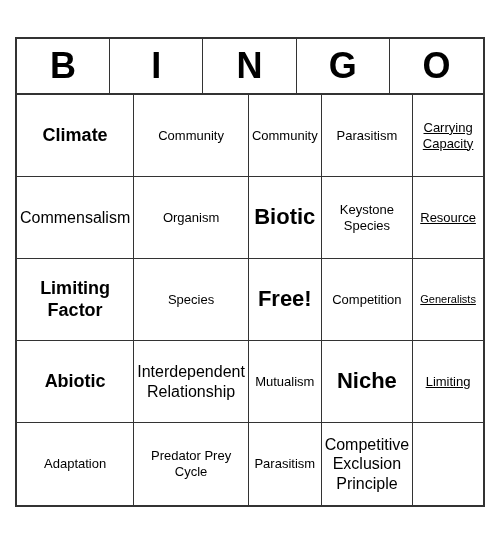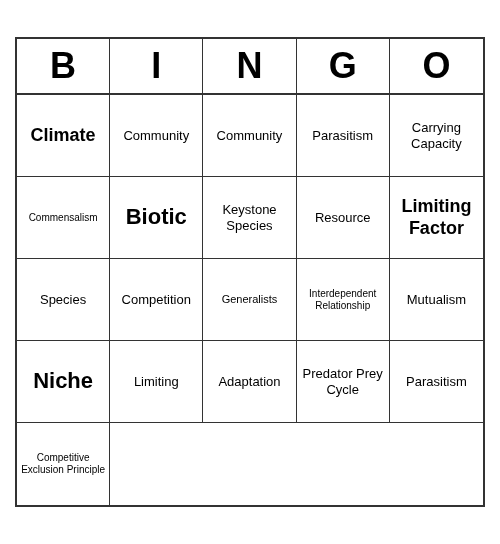--- a/index.html
+++ b/index.html
@@ -43,40 +43,41 @@
       display: flex;
       align-items: center;
       justify-content: center;
       text-align: center;
       padding: 4px 3px;
       min-height: 82px;
       line-height: 1.2;
     }
     .bingo-cell:nth-child(5n) {
       border-right: none;
+      text-decoration: underline;
     }
     .bingo-cell:nth-child(n+21) {
       border-bottom: none;
     }
     .cell-text {
       font-size: 13px;
     }
     .cell-text.large {
       font-size: 22px;
       font-weight: bold;
     }
     .cell-text.medium {
       font-size: 18px;
       font-weight: bold;
     }
     .cell-text.small {
       font-size: 11px;
     }
     .cell-text.xsmall {
-      font-size: 10px;
+      font-size: 16px;
     }
   </style>
 </head>
 <body>
 
 <div class="bingo-card">
   <div class="bingo-header">
     <div class="bingo-header-cell">B</div>
     <div class="bingo-header-cell">I</div>
     <div class="bingo-header-cell">N</div>
@@ -96,39 +97,48 @@
       <div class="bingo-cell">
         <span class="cell-text cell-text">Parasitism</span>
       </div>
       <div class="bingo-cell">
         <span class="cell-text cell-text">Carrying Capacity</span>
       </div>
       <div class="bingo-cell">
         <span class="cell-text xsmall">Commensalism</span>
       </div>
       <div class="bingo-cell">
+        <span class="cell-text cell-text">Organism</span>
+      </div>
+      <div class="bingo-cell">
         <span class="cell-text large">Biotic</span>
       </div>
       <div class="bingo-cell">
         <span class="cell-text cell-text">Keystone Species</span>
       </div>
       <div class="bingo-cell">
         <span class="cell-text cell-text">Resource</span>
       </div>
       <div class="bingo-cell">
         <span class="cell-text medium">Limiting Factor</span>
       </div>
       <div class="bingo-cell">
         <span class="cell-text cell-text">Species</span>
       </div>
       <div class="bingo-cell">
+        <span class="cell-text large">Free!</span>
+      </div>
+      <div class="bingo-cell">
         <span class="cell-text cell-text">Competition</span>
       </div>
       <div class="bingo-cell">
         <span class="cell-text small">Generalists</span>
+      </div>
+      <div class="bingo-cell">
+        <span class="cell-text medium">Abiotic</span>
       </div>
       <div class="bingo-cell">
         <span class="cell-text xsmall">Interdependent Relationship</span>
       </div>
       <div class="bingo-cell">
         <span class="cell-text cell-text">Mutualism</span>
       </div>
       <div class="bingo-cell">
         <span class="cell-text large">Niche</span>
       </div>

